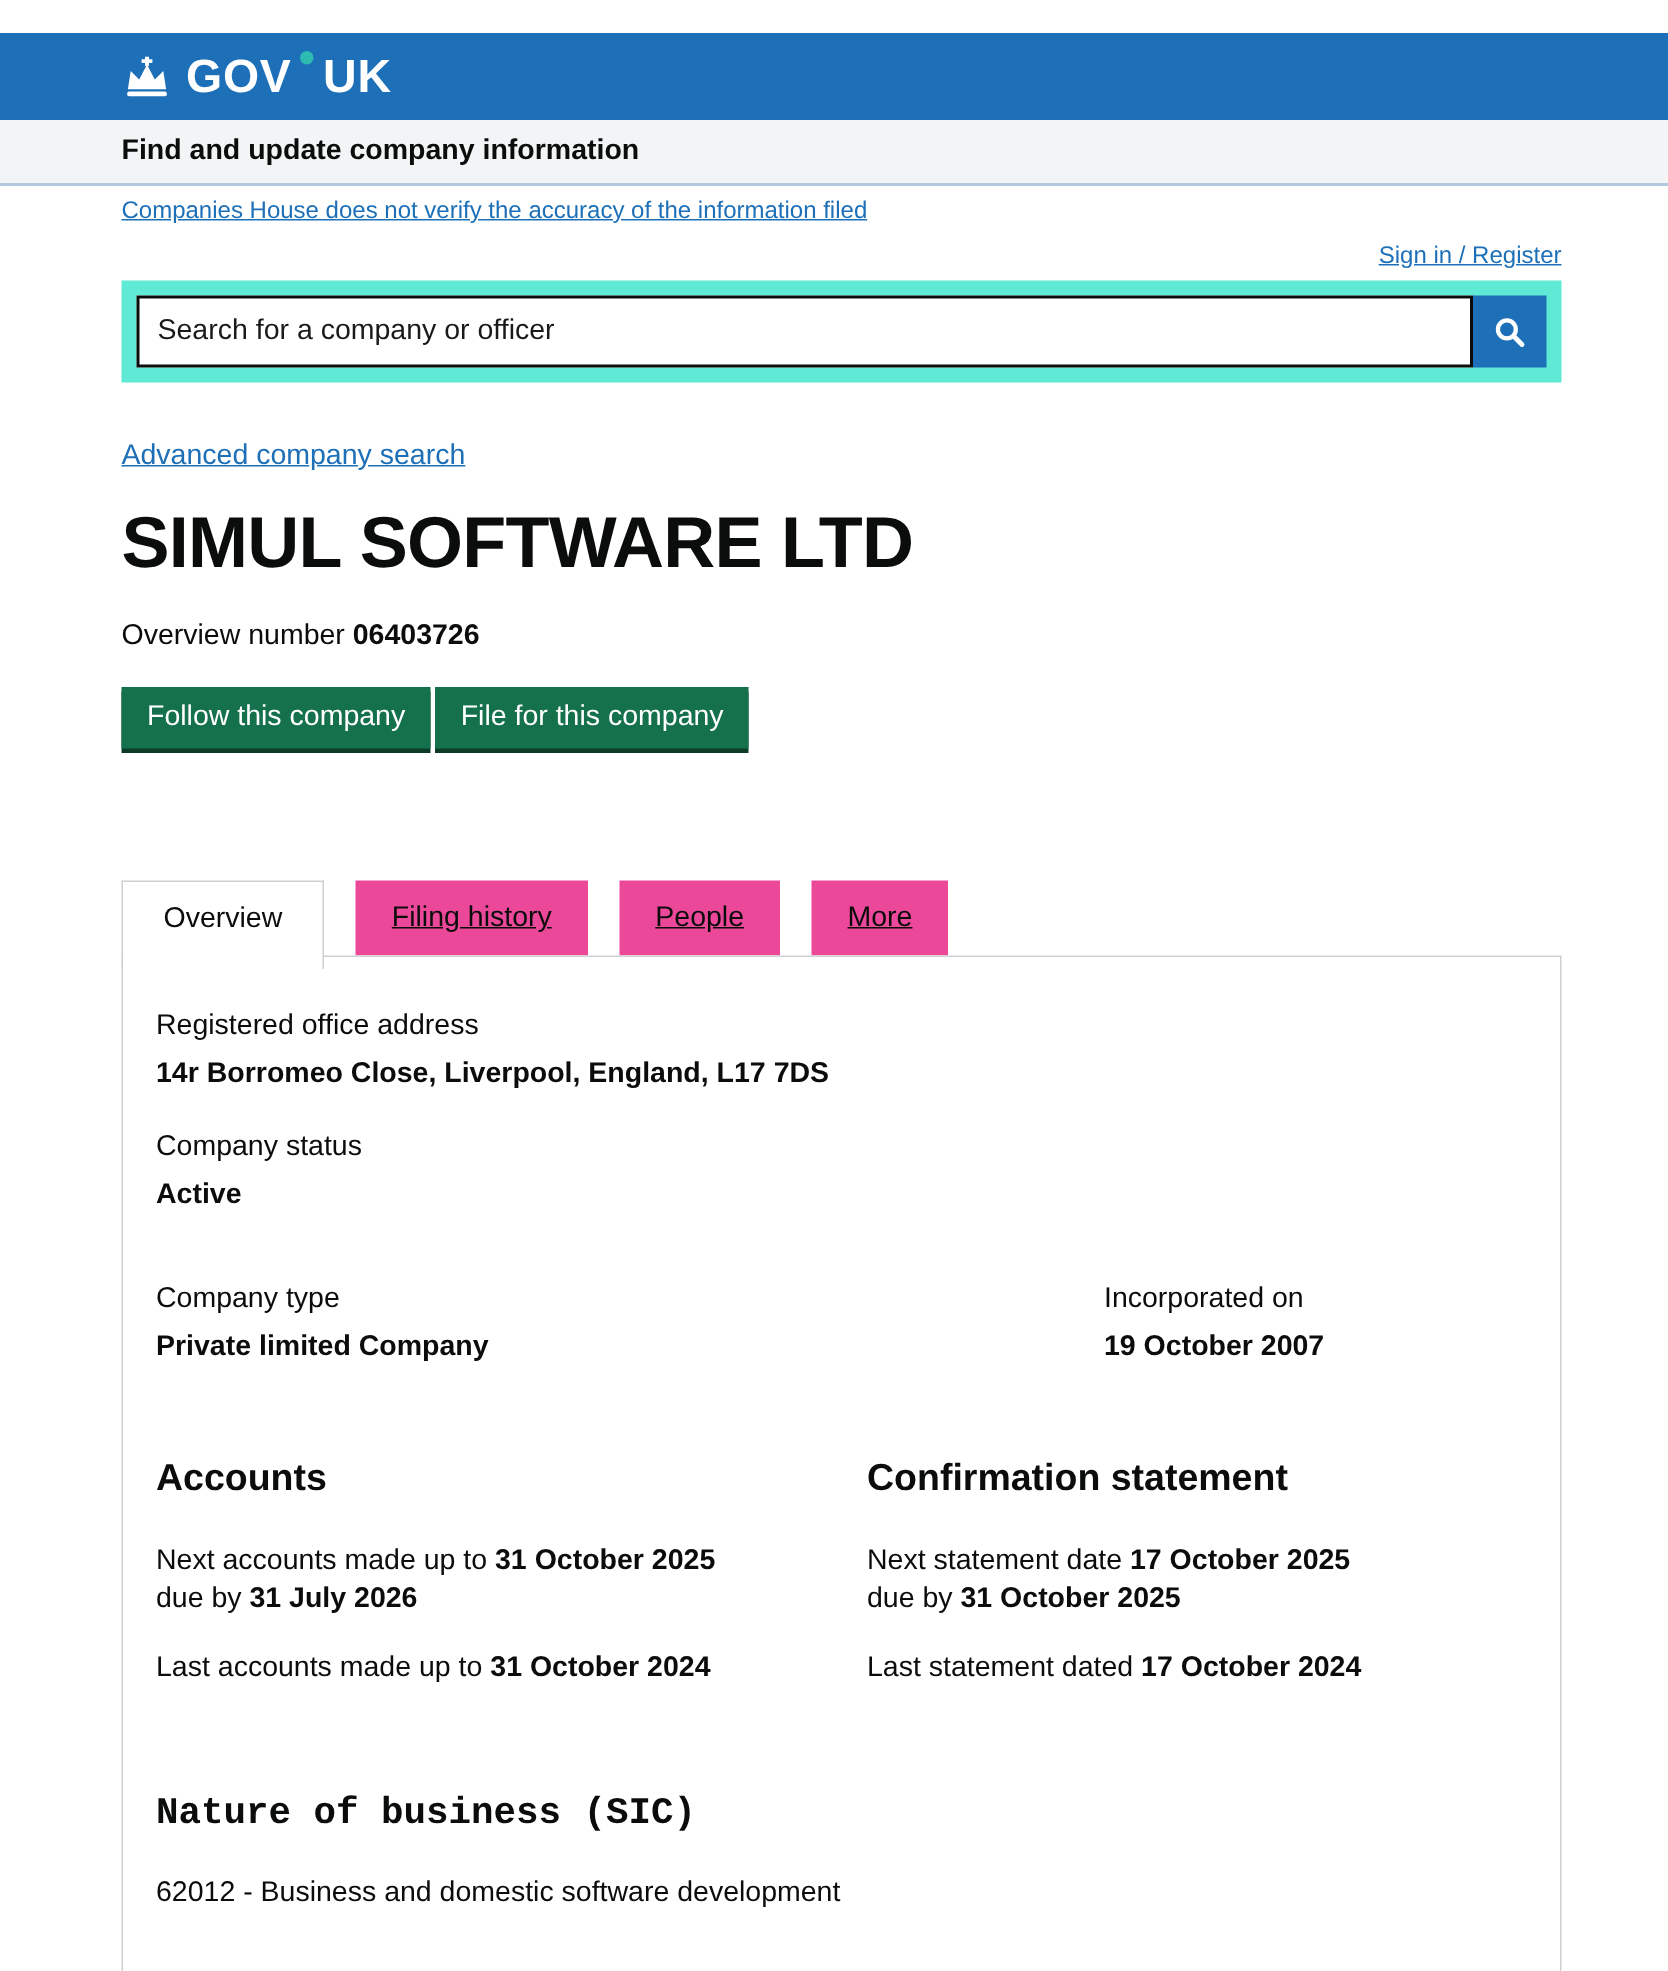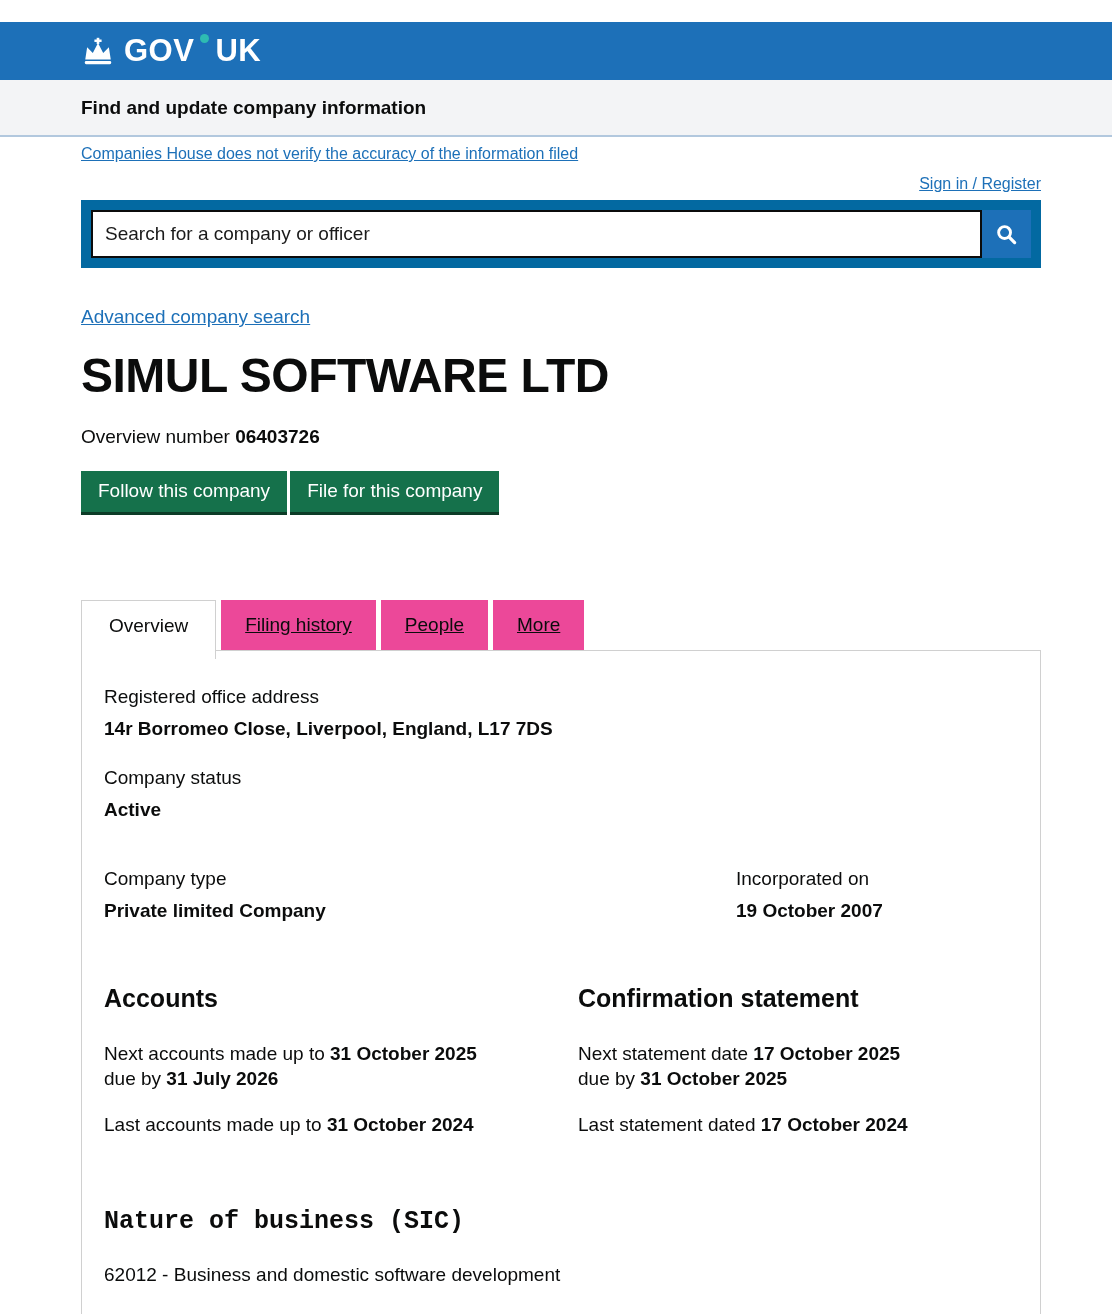--- a/index.html
+++ b/index.html
@@ -18,36 +18,36 @@
     height:58px; background:#1d70b8;
     display:flex; align-items:center; padding-left:81px;
   }
   .logo { display:inline-flex; align-items:center; gap:9px; color:#fff; }
   .logo-text { font-size:31px; font-weight:bold; letter-spacing:.5px; display:inline-flex; }
   .logo-dot {
     display:inline-block; width:9px; height:9px; border-radius:50%;
     background:#2ebbb2; margin:0 6px; transform:translateY(1px);
   }
   .service-bar {
-    height:57px; background:#f3f4f6; border-bottom:2px solid #b2c8de;
+    height:44px; background:#f3f4f6; border-bottom:2px solid #b2c8de;
     display:flex; align-items:center; padding-left:81px;
   }
   .service-name { font-size:19px; font-weight:bold; color:#0b0c0c; }
 
   
   .container { width:960px; margin-left:81px; }
 
   .disclaimer-row { margin-top:8px; }
   .disclaimer-link { font-size:16px; color:#1d70b8; text-decoration:underline; }
 
   .signin-row { text-align:right; margin-top:12px; margin-bottom:7px; }
   .signin-link { font-size:16px; color:#1d70b8; text-decoration:underline; }
 
   .search-wrap {
-    background:#0369a1; padding:10px; display:flex; align-items:flex-start;
+    background:#5eead4; padding:10px; display:flex; align-items:flex-start;
   }
   .search-input {
     flex:1; height:48px; border:2px solid #0b0c0c; border-radius:0;
     font-size:19px; font-family:"Liberation Sans", sans-serif;
     padding:0 12px; color:#1a1a1a; background:#fff; outline:none;
   }
   .search-input::placeholder { color:#1a1a1a; opacity:1; }
   .search-btn {
     width:49px; height:48px; background:#1d70b8; border:none; cursor:pointer;
     display:flex; align-items:center; justify-content:center;
@@ -62,21 +62,21 @@
   .company-number-row strong { font-weight:bold; }
 
   .button-row { margin-top:23px; display:flex; gap:3px; }
   .green-btn {
     background:#15714b; color:#fff; border:none; cursor:pointer;
     font-size:19px; font-family:"Liberation Sans", sans-serif;
     padding:9px 17px 10px; box-shadow:0 3px 0 #0c3c27;
   }
 
   
-  .tabs { display:flex; gap:5px; margin-top:88px; align-items:flex-start;text-align:right; }
+  .tabs { display:flex; gap:21px; margin-top:88px; align-items:flex-start;text-align:right; }
   .tab {
     font-size:19px; padding:14px 24px; background:#ec4899; white-space:nowrap;
   }
   .tab a { color:#0b0c0c; text-decoration:underline; }
   .tab--active {
     background:#fff; border:1px solid #d0d0d0; border-bottom:none;
     padding:14px 27px 22px; margin-bottom:-9px; position:relative; z-index:2;
     text-decoration:none;
   }
 

